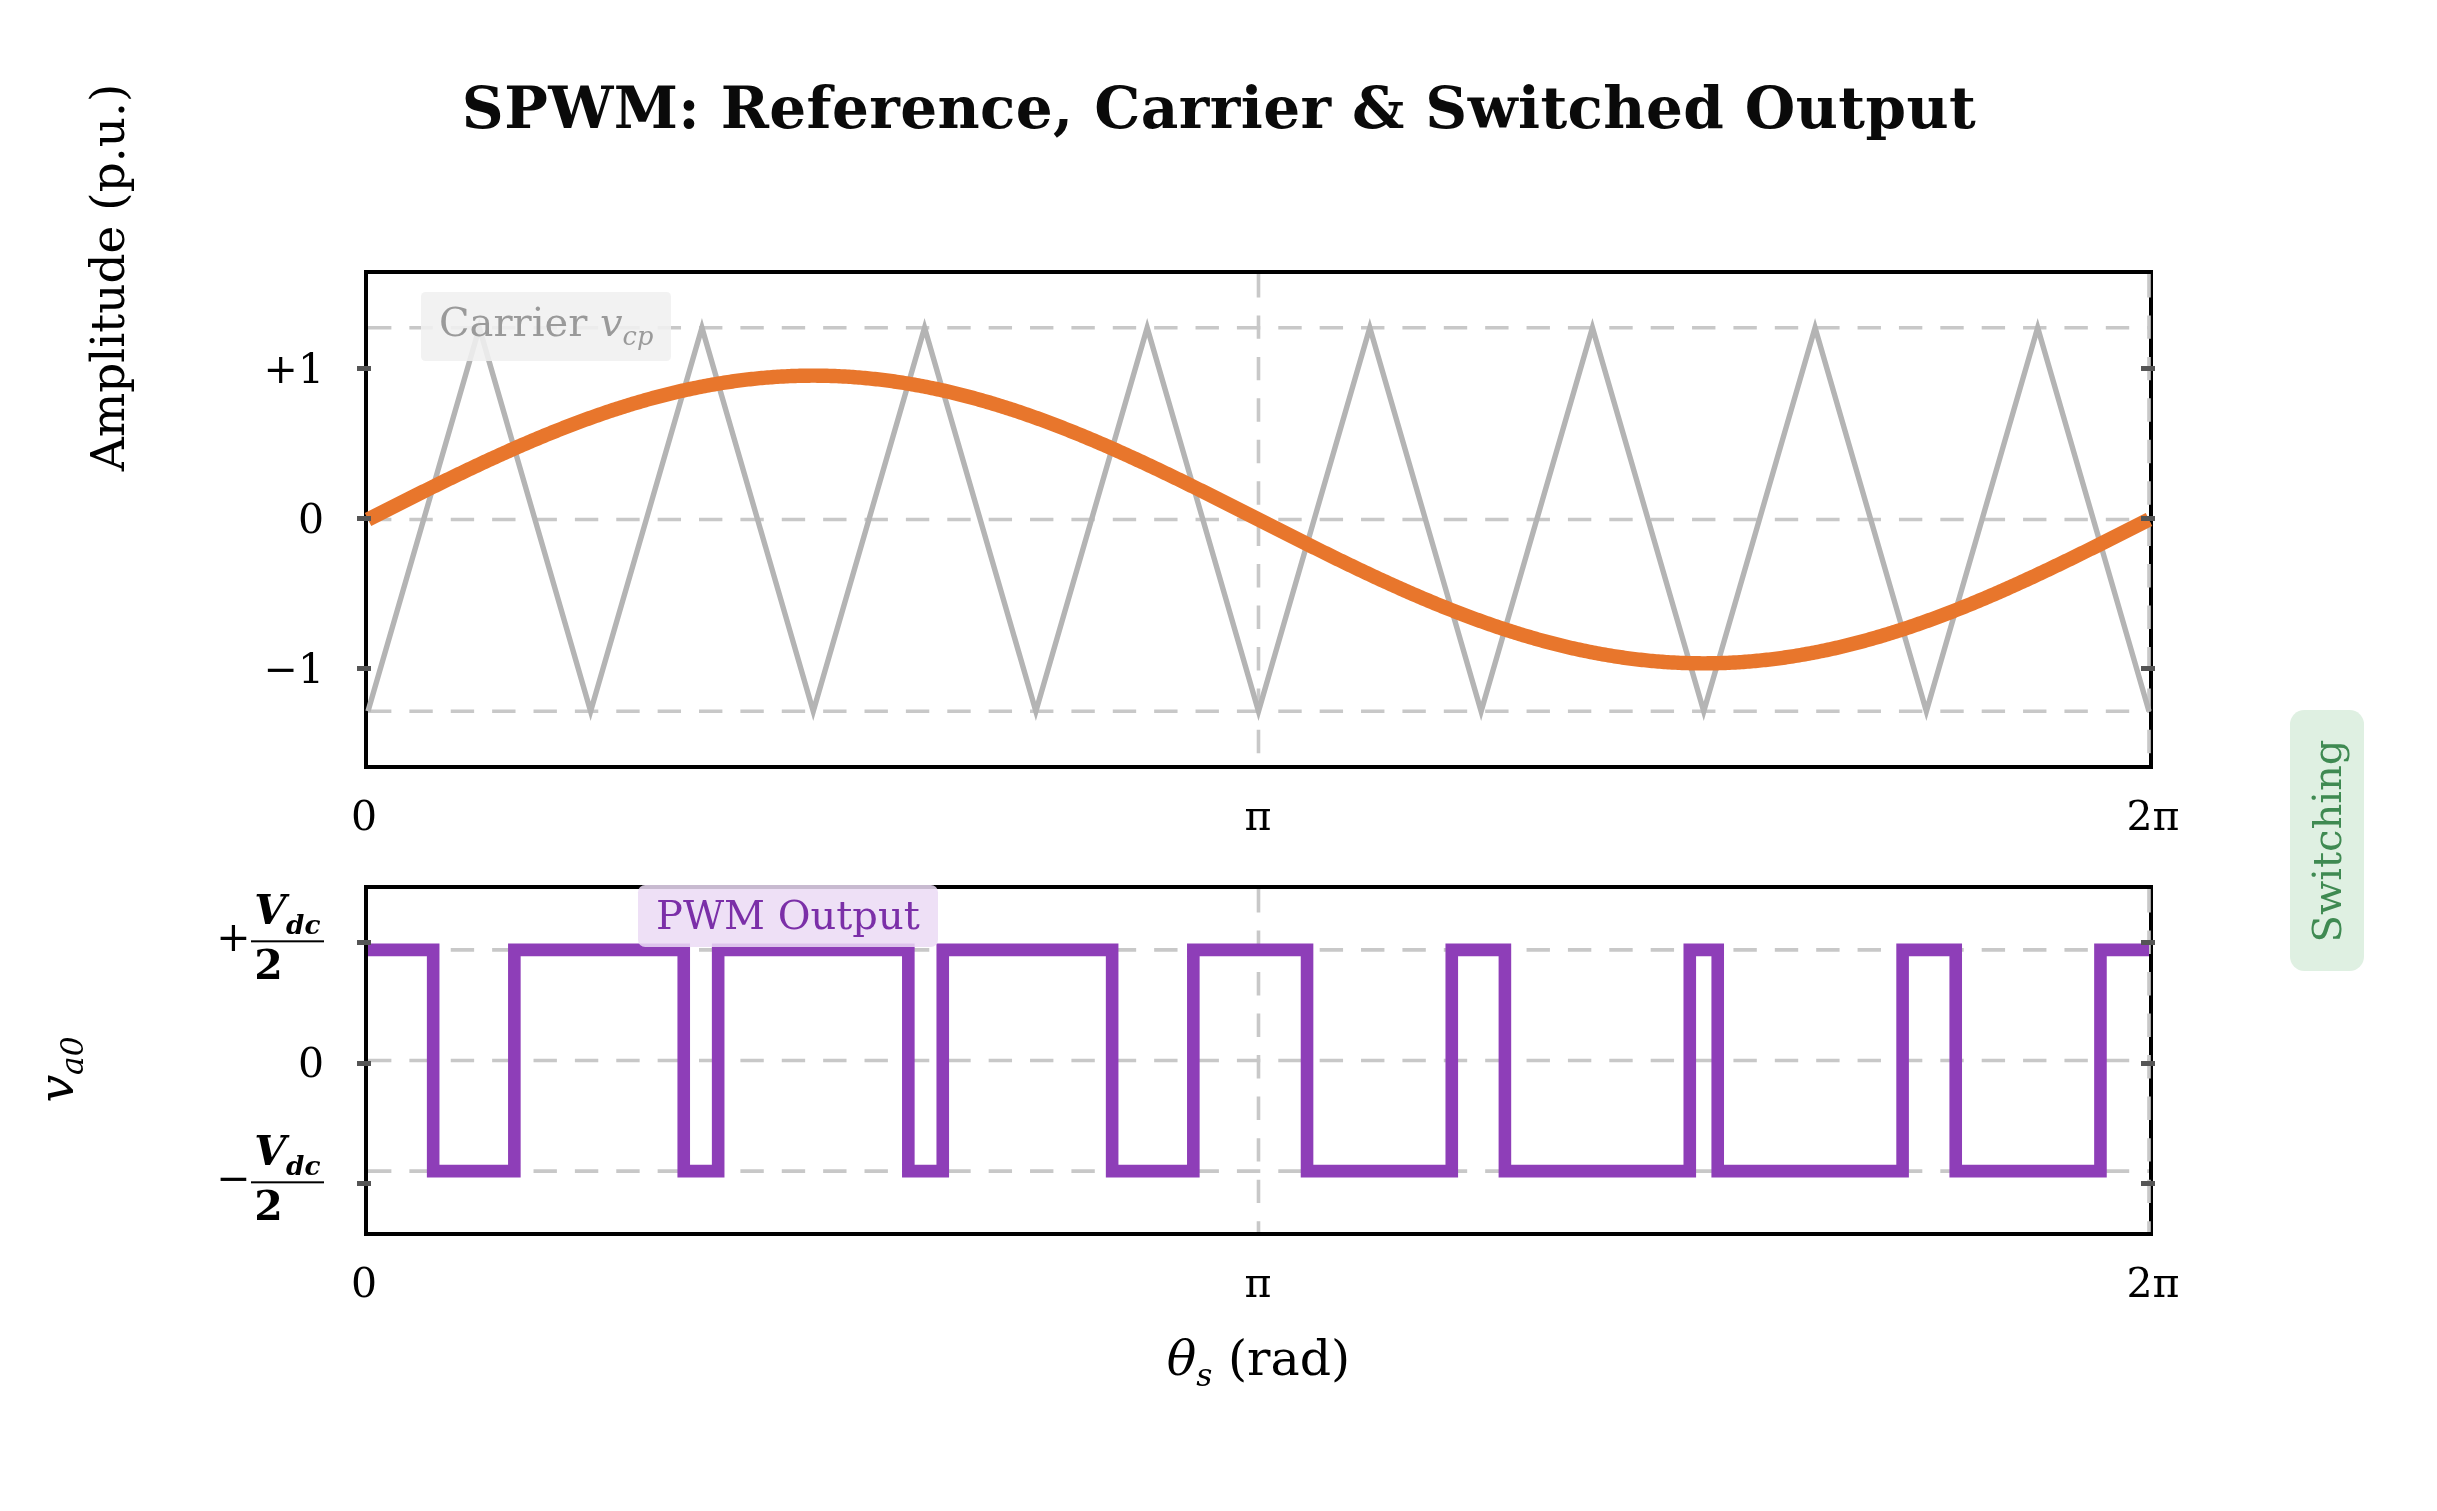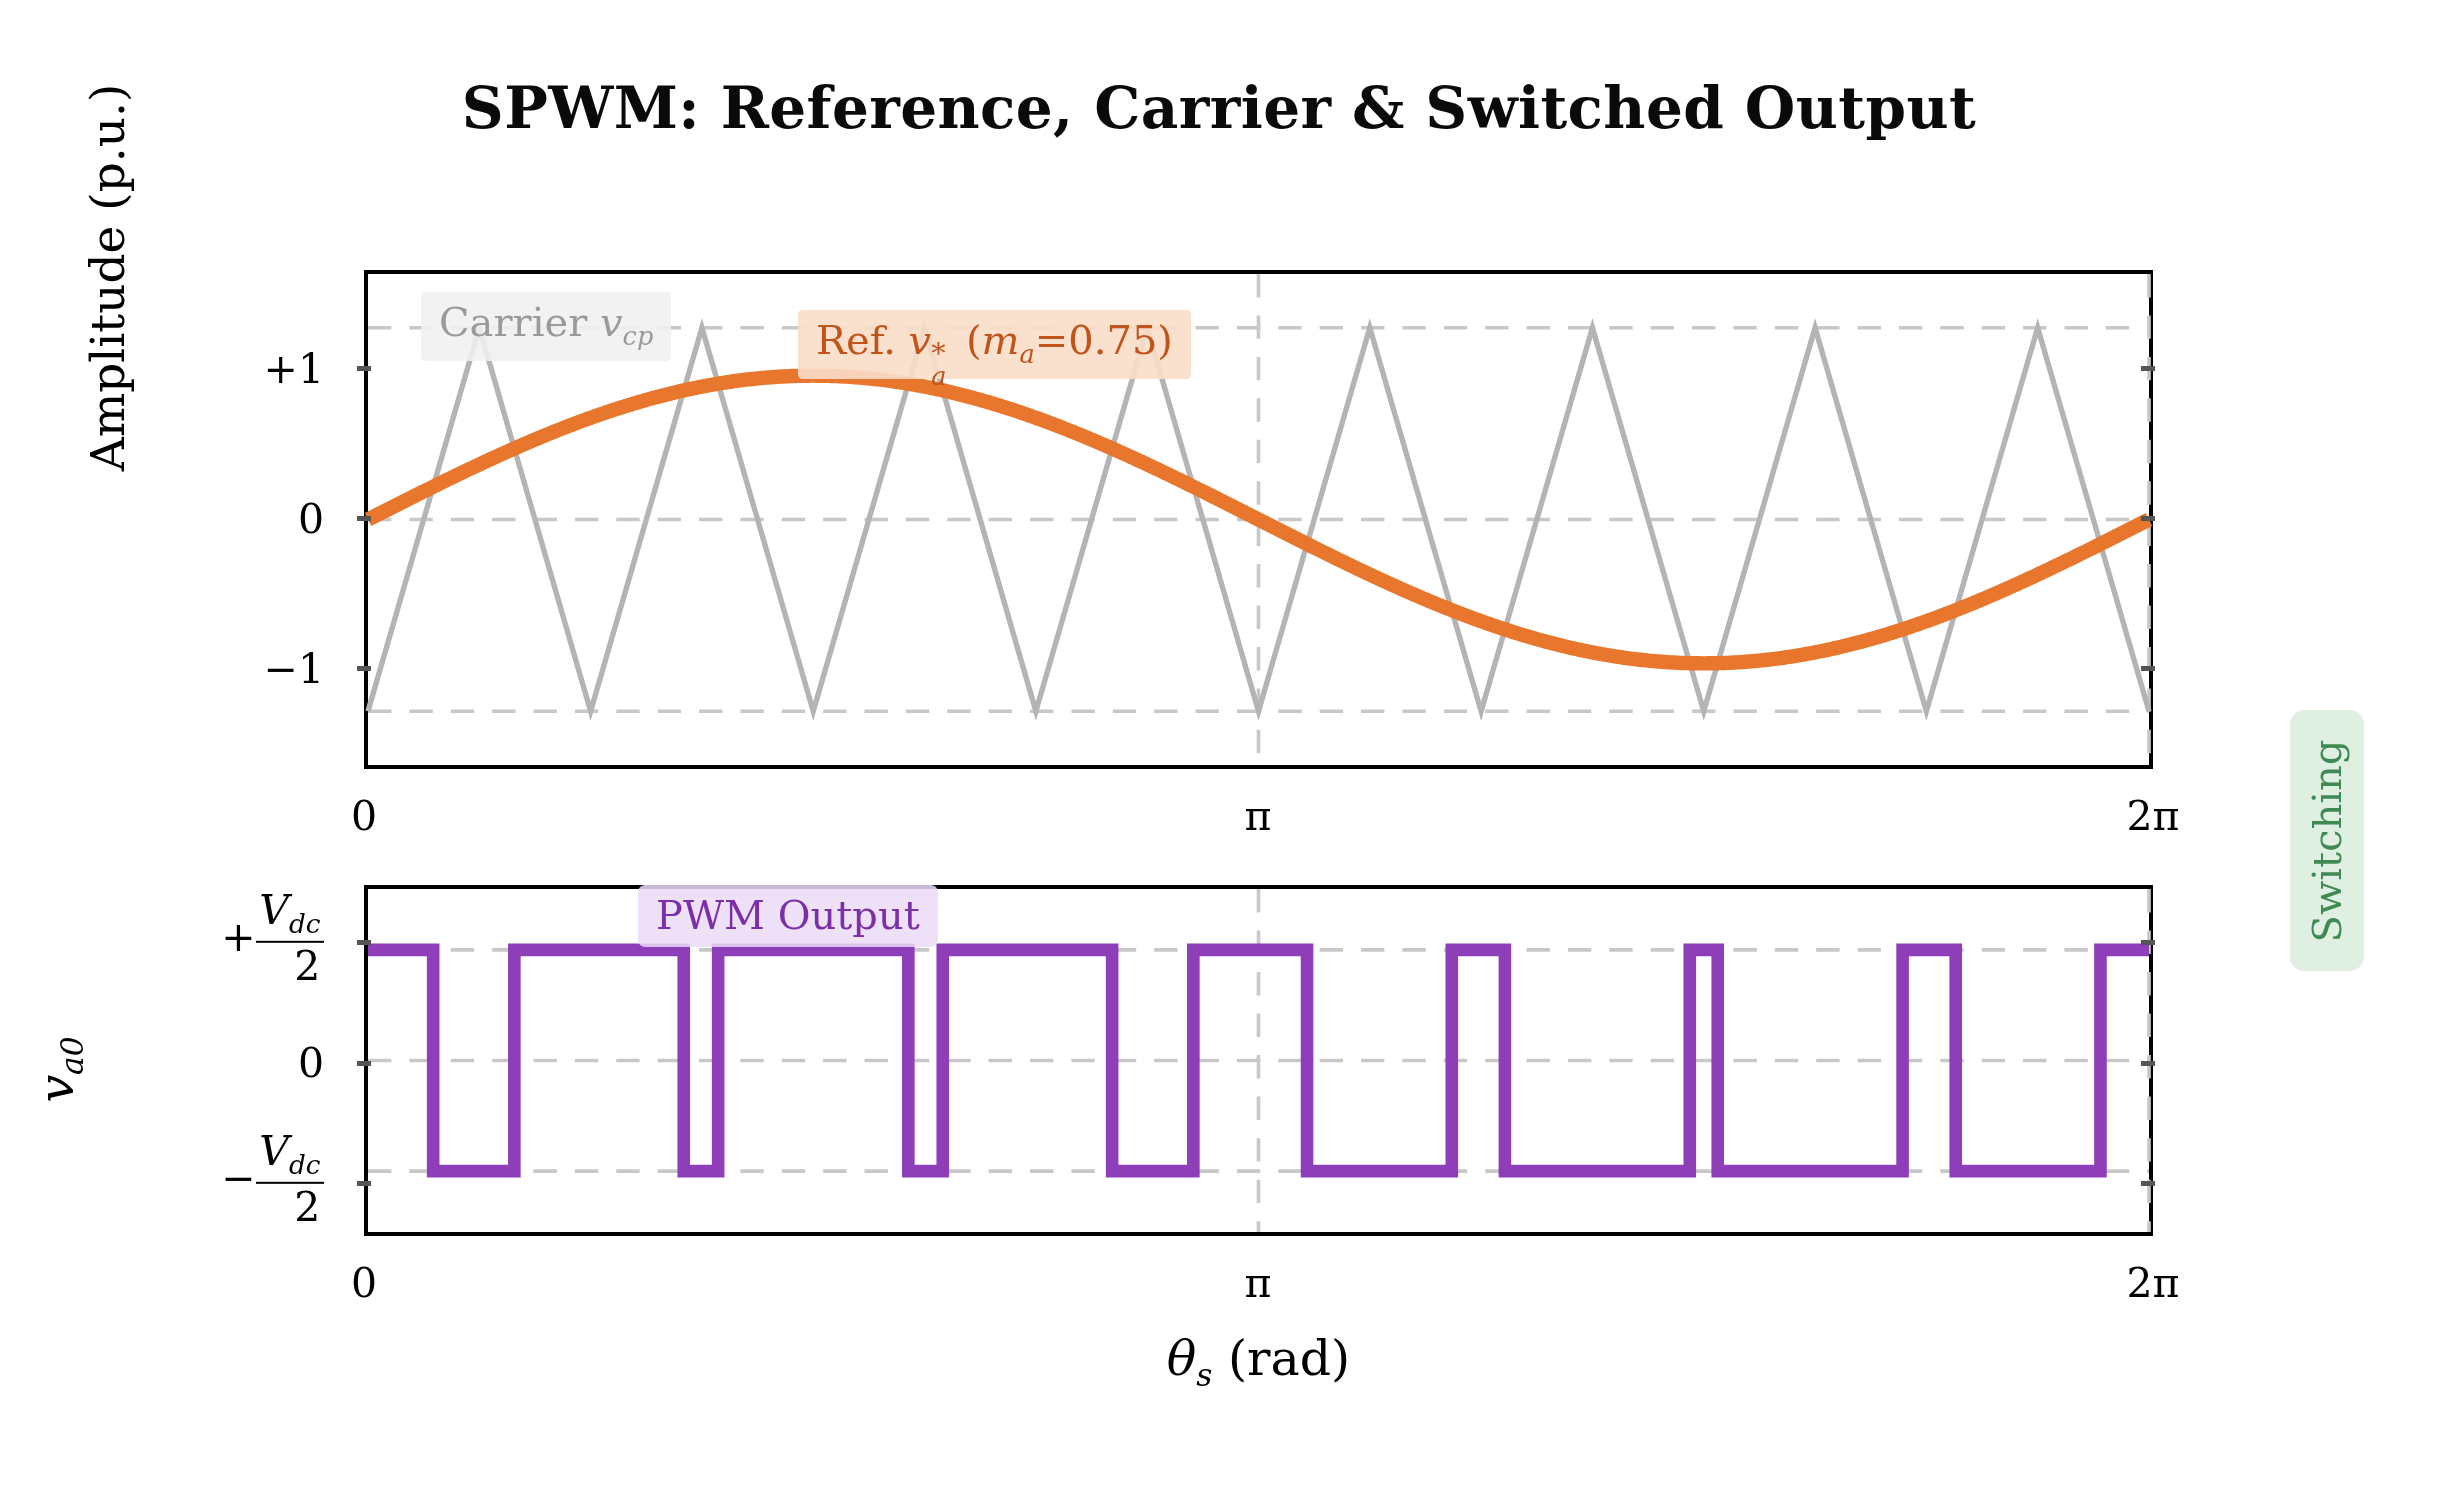--- a/index.html
+++ b/index.html
@@ -164,23 +164,24 @@
     transform: translate(-50%,-50%) rotate(-90deg);
     font-size: 40px;
     color: #3f8a52;
     white-space: nowrap;
   }
 
   
   .frac {
     display: inline-block;
     vertical-align: middle;
-    text-align: right;
+    text-align: left;
     position: relative;
     top: -1.8px;
+    font-weight: bold;
   }
   .frac .num {
     display: block;
     border-bottom: 2.7px solid #000;
     padding: 0 3.6px 1.8px 3.6px;
     line-height: 1.05;
   }
   .frac .den {
     display: block;
     padding: 1.8px 3.6px 0 3.6px;
@@ -245,25 +246,20 @@
   <div class="tick-label xtick" style="left:1258px; top:796px;">π</div>
   <div class="tick-label xtick" style="left:2153px; top:796px;">2π</div>
 
   <div class="ylabel-top">Amplitude (p.u.)</div>
 
   <div class="annot" id="annot-carrier">
     <span>Carrier</span>
     <span class="it">v</span><span class="sub">cp</span>
   </div>
 
-  <div class="annot" id="annot-ref">
-    <span>Ref.</span>
-    <span class="it">v</span><span class="stack"><span class="s-top">*</span><span class="s-bot">a</span></span>
-    <span>(</span><span class="it">m</span><span class="sub">a</span><span>=</span><span>0.75</span><span>)</span>
-  </div>
 
   <div class="axes" id="axes-bot">
     <svg class="plot-svg" id="svg-bot" viewBox="0 0 1980 380" preserveAspectRatio="none">
         <line x1="0" y1="67.4193548387097" x2="1980" y2="67.4193548387097" stroke="#c8c8c8" stroke-width="4" stroke-dasharray="26,20"></line>
         <line x1="0" y1="190" x2="1980" y2="190" stroke="#c8c8c8" stroke-width="4" stroke-dasharray="26,20"></line>
         <line x1="0" y1="312.5806451612903" x2="1980" y2="312.5806451612903" stroke="#c8c8c8" stroke-width="4" stroke-dasharray="26,20"></line>
         <line x1="990.0000157563393" y1="0" x2="990.0000157563393" y2="380" stroke="#c8c8c8" stroke-width="4" stroke-dasharray="26,20"></line>
         <line x1="1980" y1="0" x2="1980" y2="380" stroke="#c8c8c8" stroke-width="4" stroke-dasharray="26,20"></line>
         <path d="M 0.00 67.42 L 72.45 67.42 L 72.45 312.58 L 162.71 312.58 L 162.71 67.42 L 351.02 67.42 L 351.02 312.58 L 389.30 312.58 L 389.30 67.42 L 600.70 67.42 L 600.70 312.58 L 638.98 312.58 L 638.98 67.42 L 827.29 67.42 L 827.29 312.58 L 917.55 312.58 L 917.55 67.42 L 1043.97 67.42 L 1043.97 312.58 L 1204.87 312.58 L 1204.87 67.42 L 1263.93 67.42 L 1263.93 312.58 L 1469.47 312.58 L 1469.47 67.42 L 1500.53 67.42 L 1500.53 312.58 L 1706.07 312.58 L 1706.07 67.42 L 1765.13 67.42 L 1765.13 312.58 L 1926.03 312.58 L 1926.03 67.42 L 1980.00 67.42" fill="none" stroke="#8e3eb8" stroke-width="14" stroke-linejoin="miter" stroke-linecap="butt"></path>
       </svg>

